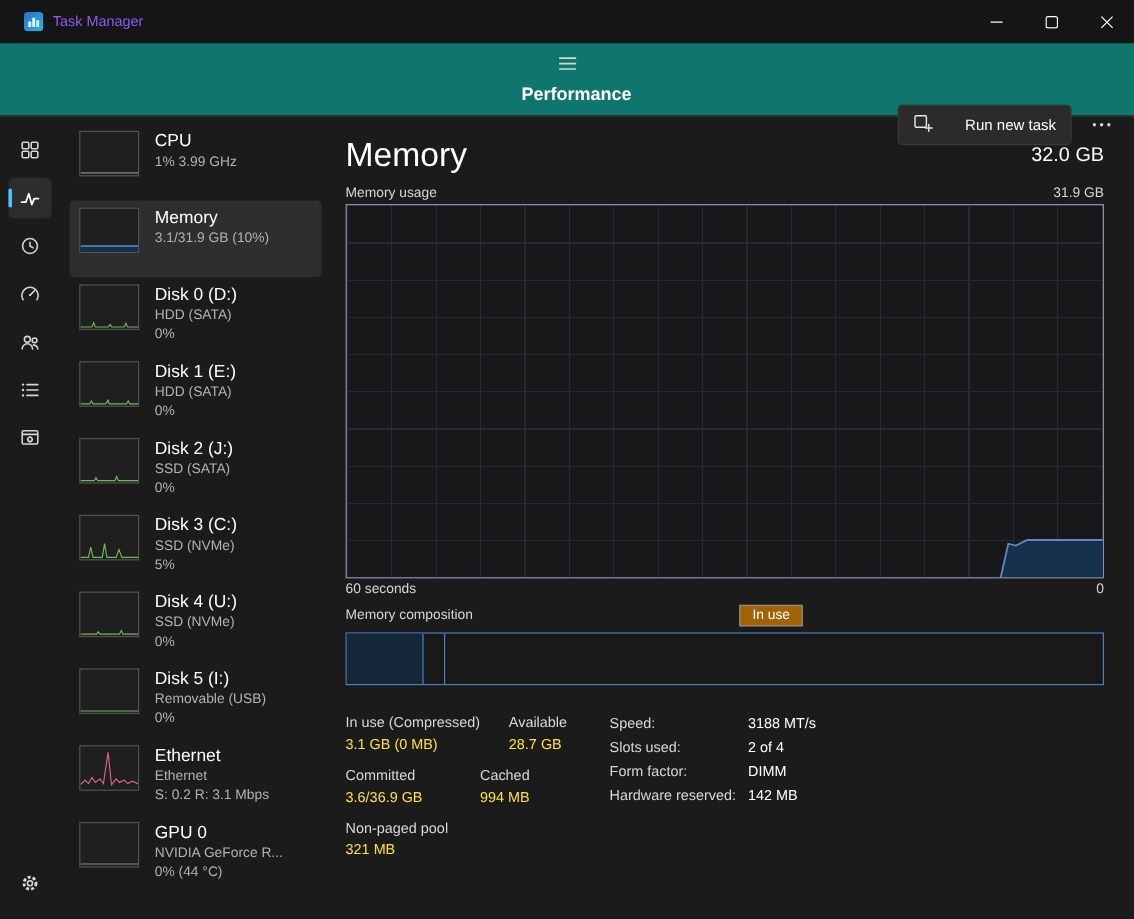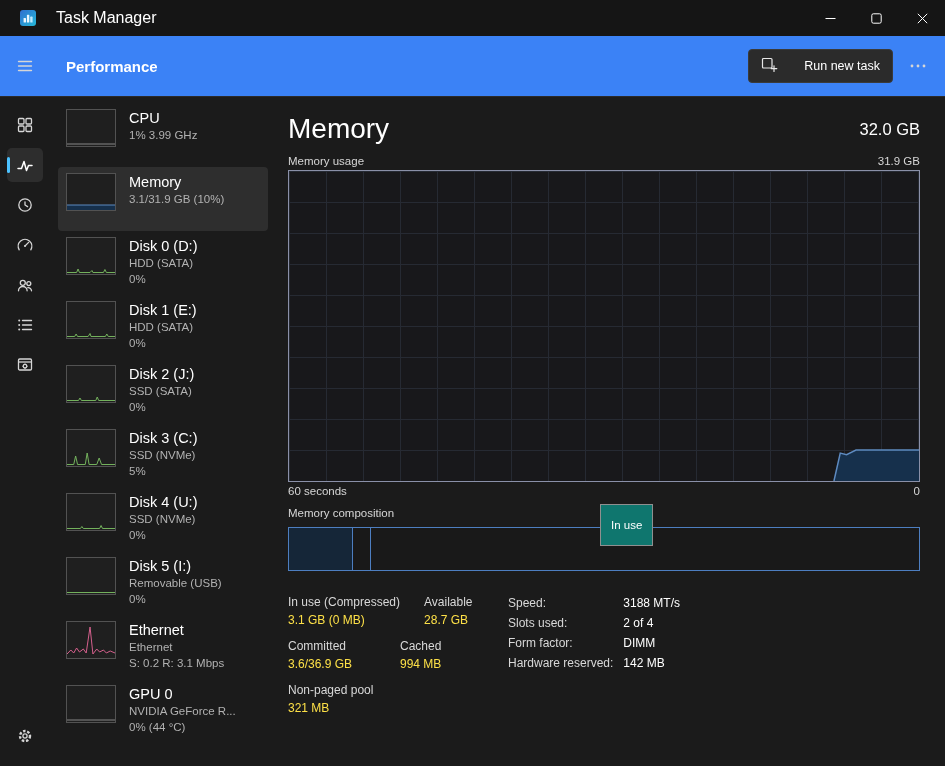--- a/index.html
+++ b/index.html
@@ -2,26 +2,26 @@
 <html><head>
 <meta charset="utf-8">
 <style>
   html,body{margin:0;padding:0;background:#000;}
   .window{position:relative;width:945px;height:766px;background:#1b1b1b;overflow:hidden;
           font-family:"Liberation Sans",sans-serif;color:#fff;font-size:13px;}
 
   
   .titlebar{height:36px;display:flex;align-items:center;background:#151515;}
   .app-icon{width:16px;height:16px;margin-left:20px;flex:none;}
-  .app-title{margin-left:20px;font-size:16px;color:#ffffff;}
+  .app-title{margin-left:8px;font-size:12px;color:#8b5cf6;}
   .caption-buttons{margin-left:auto;display:flex;height:100%;}
   .cap-btn{width:46px;height:100%;display:flex;align-items:center;justify-content:center;cursor:default;}
 
   
-  .header{height:60px;display:flex;align-items:center;border-bottom:1px solid #2a2a2a;background:#3b82f6;}
+  .header{height:60px;display:flex;align-items:center;border-bottom:1px solid #2a2a2a;background:#0f766e;flex-direction:column;}
   .rail-top{width:50px;display:flex;justify-content:center;flex:none;}
   .rail-btn{width:36px;height:34px;border-radius:5px;display:flex;align-items:center;justify-content:center;position:relative;}
   .rail-btn.selected{background:#2d2d2d;}
   .rail-accent{position:absolute;left:0;top:9px;width:3px;height:16px;border-radius:2px;}
   .page-title{font-size:15px;font-weight:700;margin-left:16px;}
   .header-actions{margin-left:auto;display:flex;align-items:center;gap:8px;margin-right:10px;}
   .run-task{display:flex;align-items:center;gap:26px;background:#2b2b2b;border:1px solid #3a3a3a;color:#fff;
             font-family:"Liberation Sans",sans-serif;font-size:12.5px;padding:6px 12px;border-radius:4px;}
   .more-btn{width:34px;height:30px;display:flex;align-items:center;justify-content:center;border-radius:4px;}
 
@@ -46,22 +46,22 @@
   .main-head h1{font-size:28px;font-weight:400;margin:0;}
   .total{font-size:16.5px;}
   .usage-head{display:flex;justify-content:space-between;font-size:11.5px;color:#d6d6d6;margin-top:4px;margin-bottom:3px;}
   .graph{height:312px;border:1px solid #8a90a8;box-sizing:border-box;background-color:#18181b;position:relative;
          background-image:repeating-linear-gradient(to right,#262a33 0 1px,transparent 1px 37px),
                           repeating-linear-gradient(to bottom,#262a33 0 1px,transparent 1px 31px);}
   .graph svg{position:absolute;left:0;top:0;width:100%;height:100%;}
   .graph polyline{fill:none;stroke-width:1.5;}
   .axis-row{display:flex;justify-content:space-between;font-size:11.5px;color:#d6d6d6;margin-top:3px;}
   .comp-row{margin-top:10px;position:relative;font-size:11.5px;color:#d6d6d6;height:20px;}
-  .inuse-tag{position:absolute;left:312px;top:-3px;border:1px solid #8f8f8f;background:#0f766e;color:#fff;
-             padding:14px 10px;font-size:11.5px;}
+  .inuse-tag{position:absolute;left:328px;top:-3px;border:1px solid #8f8f8f;background:#a16207;color:#fff;
+             padding:2px 10px;font-size:11.5px;}
   .comp-bar{height:44px;border:1px solid;box-sizing:border-box;display:flex;background:#191919;}
   .comp-seg{height:100%;box-sizing:border-box;border-right:1px solid transparent;}
 
   .stats-row{display:flex;margin-top:24px;}
   .stats-left{width:220px;flex:none;}
   .stat-pair{display:flex;margin-bottom:12px;align-items:flex-end;}
   .stat-cell:first-child{min-width:88px;margin-right:24px;}
   .stat-label{font-size:12px;color:#d8d8d8;margin-bottom:4px;white-space:nowrap;}
   .stat-value{font-size:12px;color:#fde047;white-space:nowrap;}
   .details{font-size:12px;padding-top:1px;}

